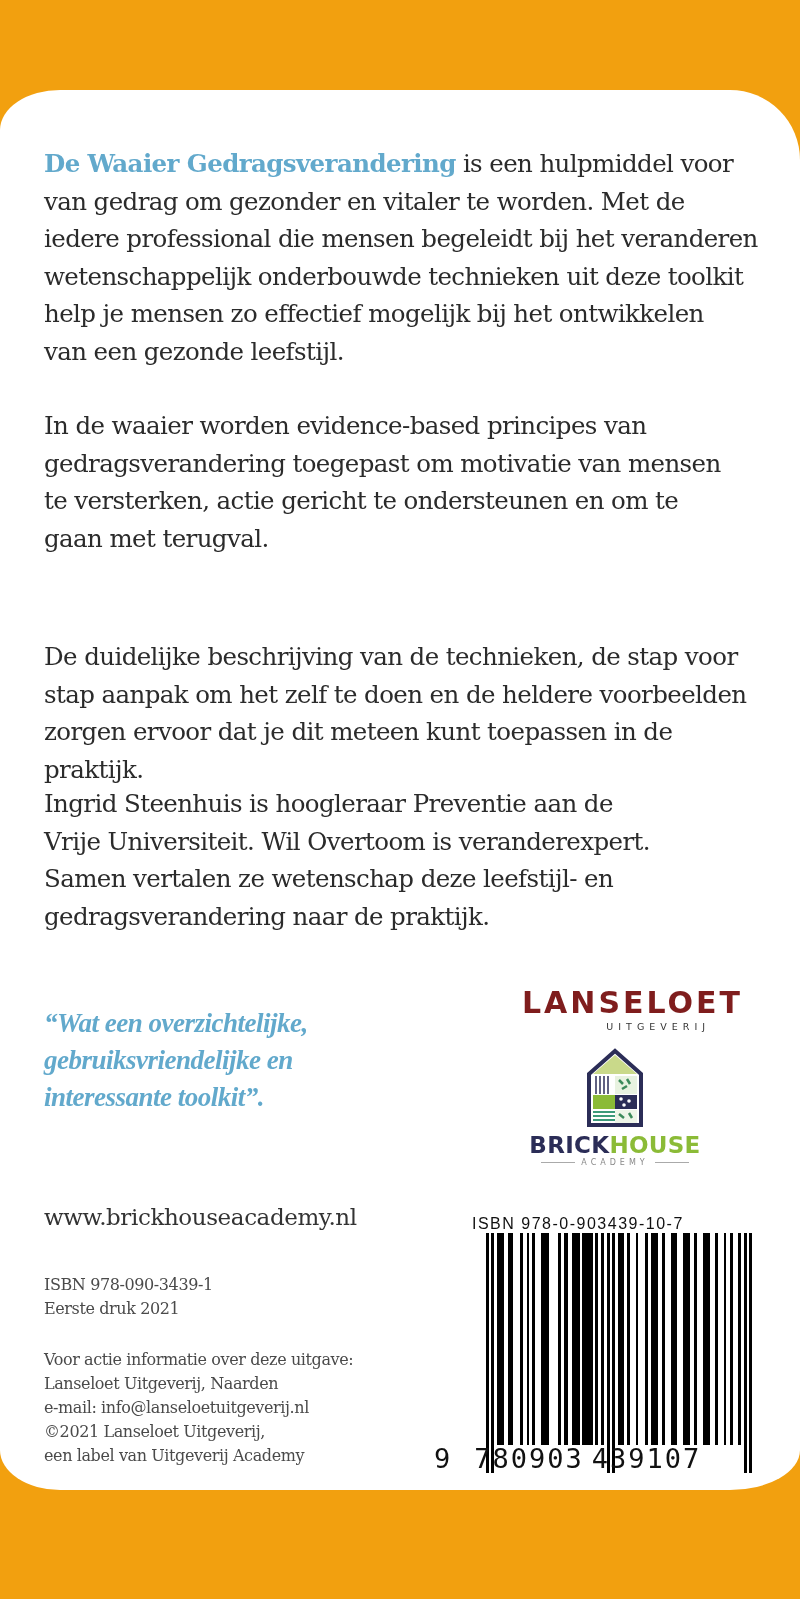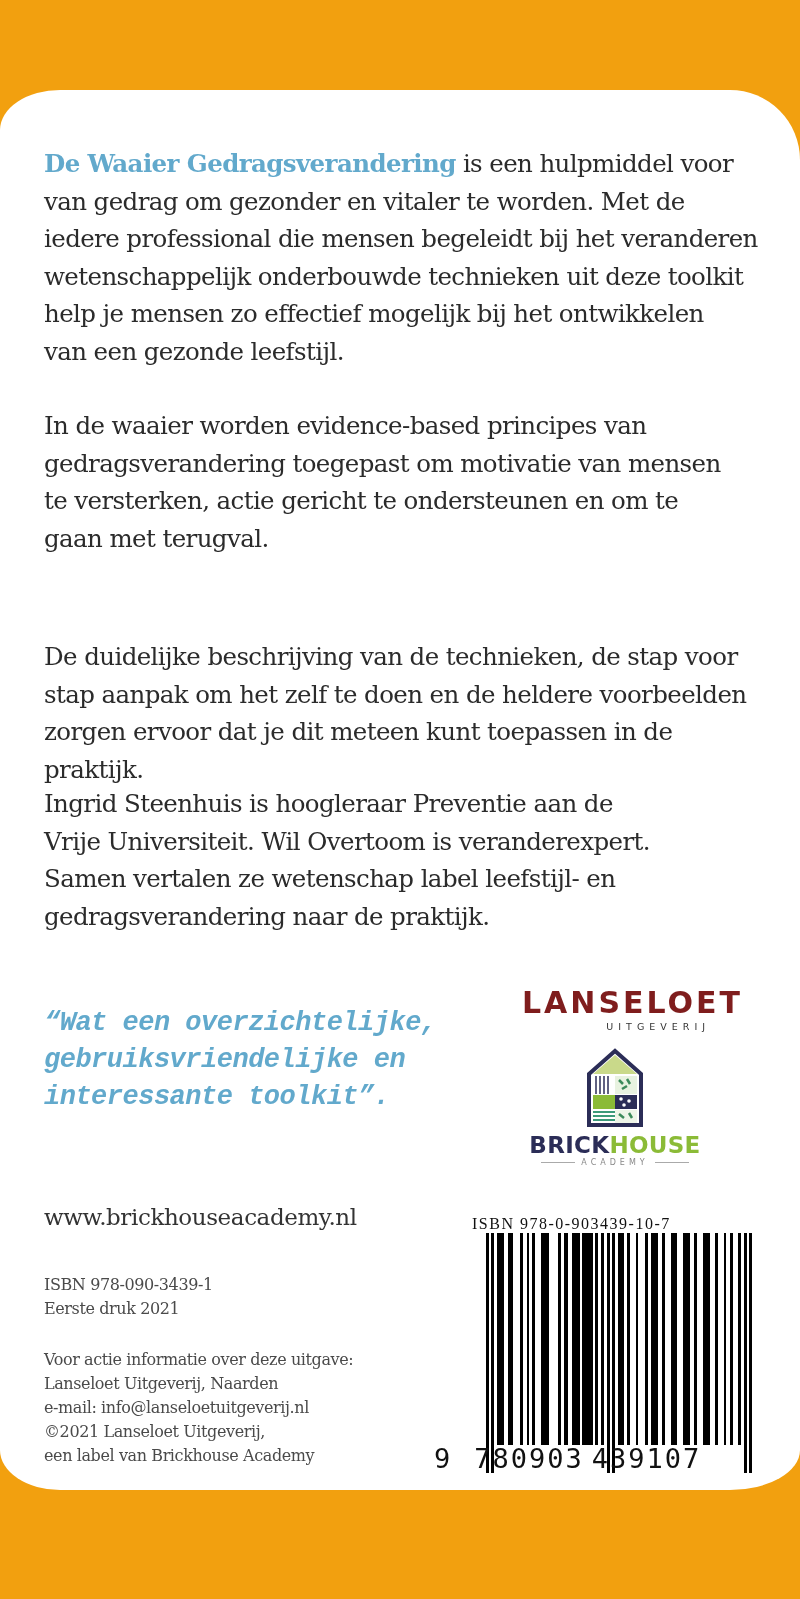--- a/index.html
+++ b/index.html
@@ -29,21 +29,21 @@
     .p1 { top: 145px; }
     .p2 { top: 395px; margin-top: 12px; }
     .p3 { top: 598px; margin-top: 40px; }
     .p4 { top: 785px; }
     .para-line { display: block; white-space: nowrap; }
     .hl { color: #62a9cc; font-weight: bold; }
     .quote {
       position: absolute; left: 44px; top: 1005px;
       color: #62a9cc; font-style: italic; font-weight: bold;
       font-size: 27px; line-height: 37px; letter-spacing: -0.5px;
-      font-family: Liberation Mono, monospace;
+      font-family: Liberation Serif, serif;
     }
     .url {
       position: absolute; left: 44px; top: 1204px;
       color: #333; font-size: 23px; letter-spacing: -0.4px;
       font-family: "DejaVu Serif", serif;
     }
     .small {
       position: absolute; left: 44px;
       color: #4a4a4a; font-size: 16px; line-height: 24px;
       letter-spacing: -0.4px;
@@ -68,21 +68,21 @@
     .bh-word { font-family: "DejaVu Sans", sans-serif; font-weight: bold; font-size: 23px; letter-spacing: 0.3px; margin-top: 4px; }
     .bh-brick { color: #2b2d57; }
     .bh-house { color: #8bbb37; }
     .bh-academy {
       display: flex; align-items: center; justify-content: center; gap: 6px;
       font-family: "DejaVu Sans", sans-serif; font-size: 8px; letter-spacing: 4px; color: #888;
     }
     .bh-academy .rule { width: 34px; height: 1px; background: #aaa; }
     .barcode-wrap { position: absolute; left: 466px; top: 1215px; width: 286px; }
     .barcode-top {
-      font-family: Liberation Serif, serif; font-size: 16px; color: #111;
+      font-family: Liberation Sans, sans-serif; font-size: 16px; color: #111;
       letter-spacing: 1.5px; margin-left: 6px;
     }
     .bars { position: relative; height: 240px; margin-left: 20px; width: 266px; }
     .barcode-bottom {
       position: absolute; left: 0; top: 232px;
       font-family: "DejaVu Sans Mono", monospace; font-size: 27px; color: #111;
       background: transparent; letter-spacing: 2px;
     }
   </style>
 </head>
@@ -109,21 +109,21 @@
 <div class="text-block p3">
   <span class="para-line">De duidelijke beschrijving van de technieken, de stap voor</span>
   <span class="para-line">stap aanpak om het zelf te doen en de heldere voorbeelden</span>
   <span class="para-line">zorgen ervoor dat je dit meteen kunt toepassen in de</span>
   <span class="para-line">praktijk.</span>
 </div>
 
 <div class="text-block p4">
   <span class="para-line">Ingrid Steenhuis is hoogleraar Preventie aan de</span>
   <span class="para-line">Vrije Universiteit. Wil Overtoom is veranderexpert.</span>
-  <span class="para-line">Samen vertalen ze wetenschap label leefstijl- en</span>
+  <span class="para-line">Samen vertalen ze wetenschap deze leefstijl- en</span>
   <span class="para-line">gedragsverandering naar de praktijk.</span>
 </div>
 
 <div class="quote">
   <span class="para-line">“Wat een overzichtelijke,</span>
   <span class="para-line">gebruiksvriendelijke en</span>
   <span class="para-line">interessante toolkit”.</span>
 </div>
 
 <div class="lanseloet">
@@ -169,21 +169,21 @@
 <div class="small isbn-small">
   <span class="para-line">ISBN 978-090-3439-1</span>
   <span class="para-line">Eerste druk 2021</span>
 </div>
 
 <div class="small info">
   <span class="para-line">Voor actie informatie over deze uitgave:</span>
   <span class="para-line">Lanseloet Uitgeverij, Naarden</span>
   <span class="para-line">e-mail: info@lanseloetuitgeverij.nl</span>
   <span class="para-line">©2021 Lanseloet Uitgeverij,</span>
-  <span class="para-line">een label van Brickhouse Academy</span>
+  <span class="para-line">een label van Uitgeverij Academy</span>
 </div>
 
 <div class="barcode-wrap">
   <div class="barcode-top">ISBN 978-0-903439-10-7</div>
   <div class="bars">
     <svg width="266" height="240" viewBox="0 0 266 240" style="position:absolute;left:0;top:0">
       <g fill="#000">
         <rect x="0" y="0" width="3" height="240"></rect>
           <rect x="5" y="0" width="3" height="240"></rect>
         <rect x="11" y="0" width="7" height="212"></rect>

